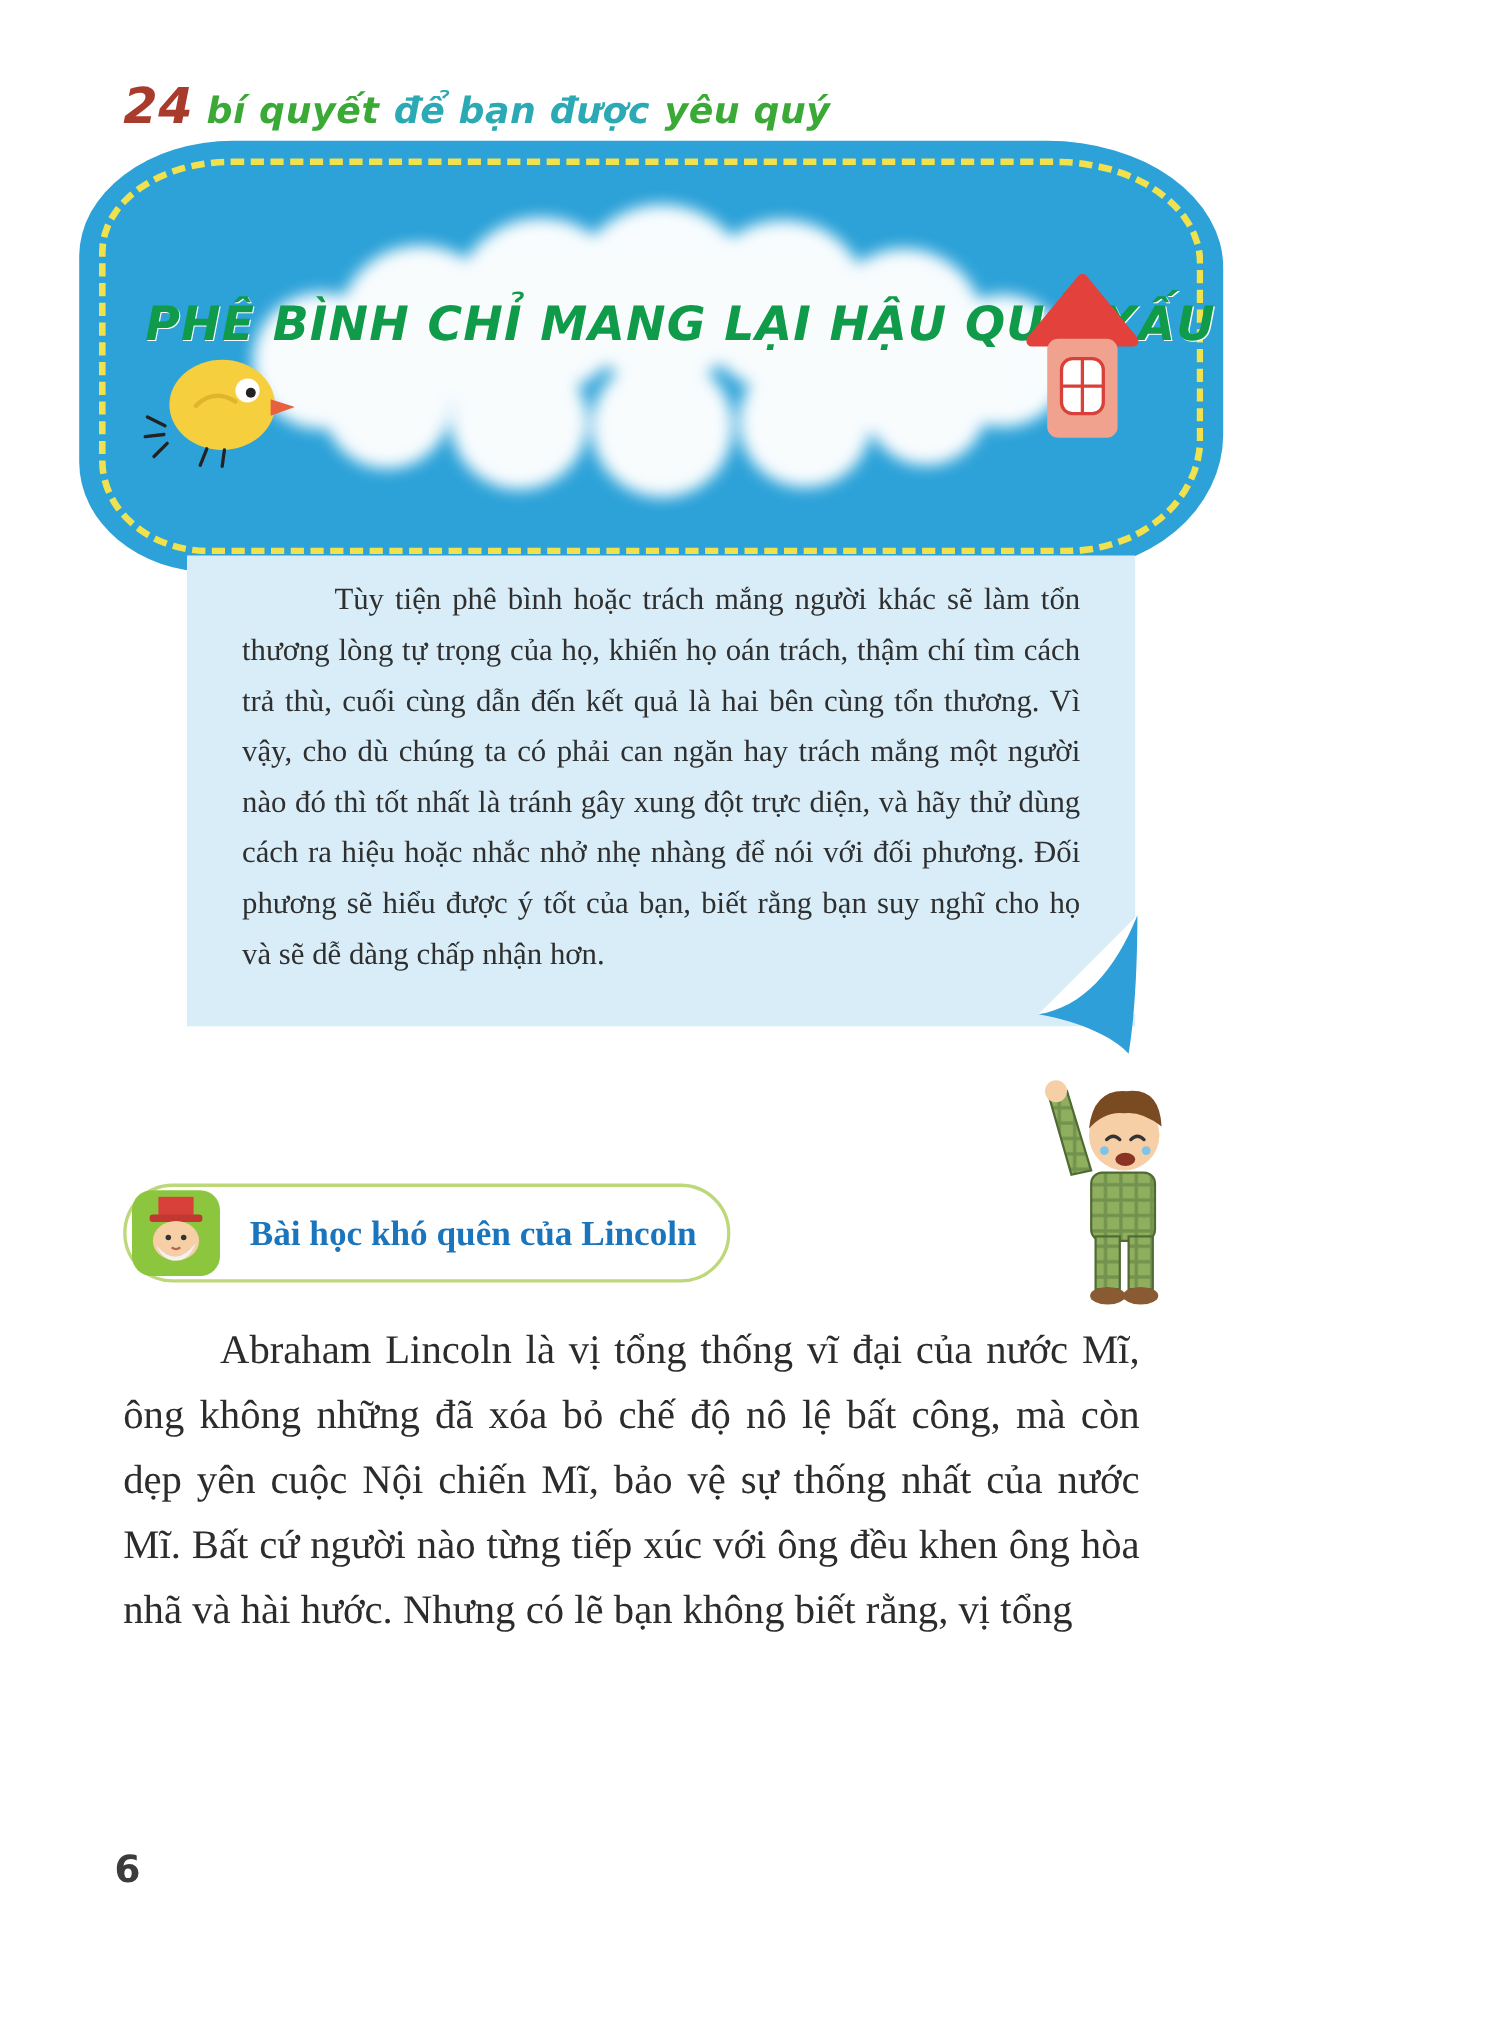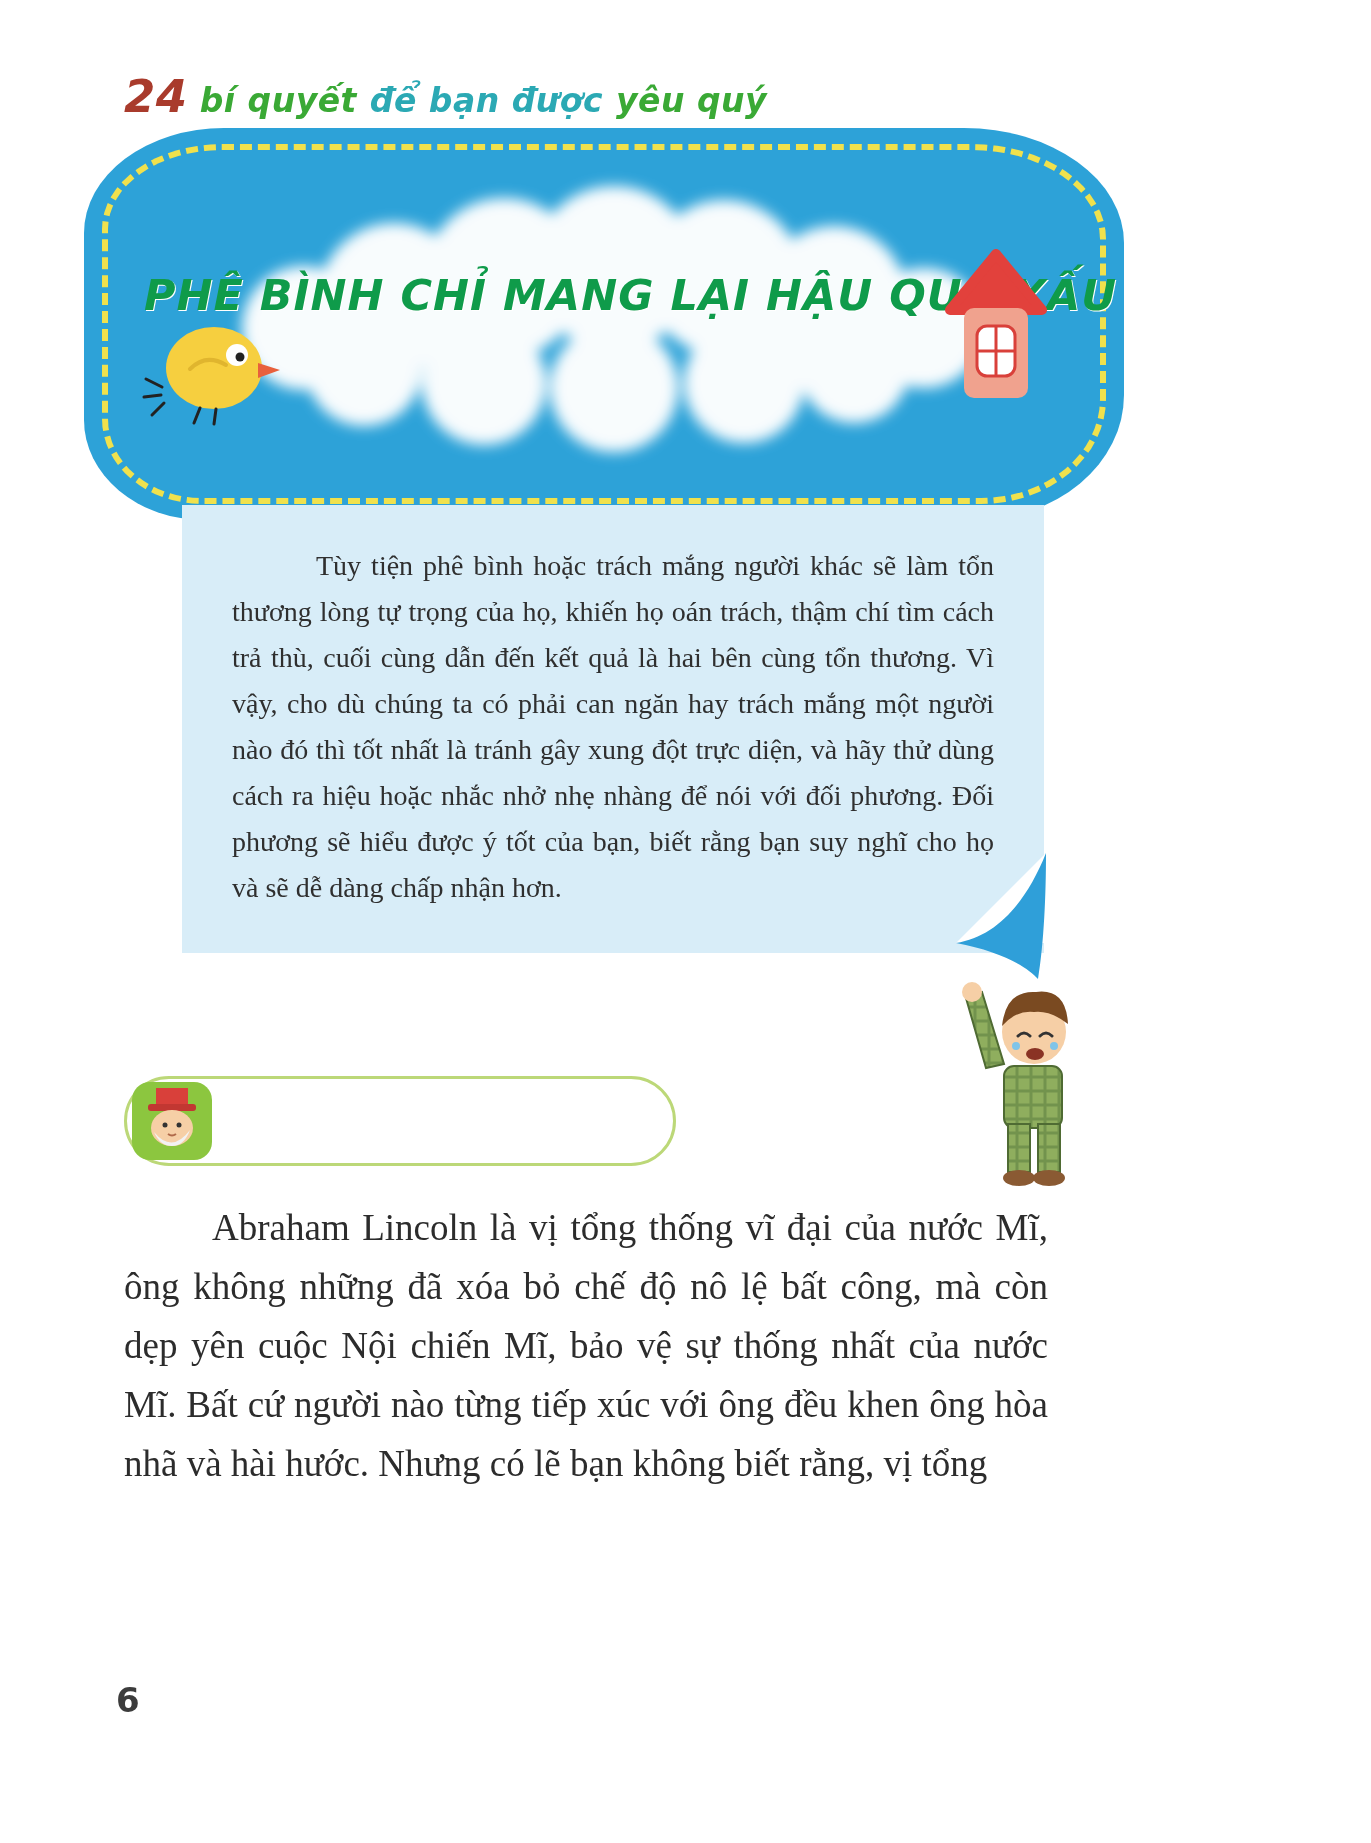--- a/index.html
+++ b/index.html
@@ -1,18 +1,18 @@
 <!DOCTYPE html>
 <html><head>
 <meta charset="utf-8">
 <style>
   html,body { margin:0; padding:0; background:#ffffff; }
   .page {
     position:relative; width:1198px; height:1843px; background:#ffffff;
-    overflow:hidden; font-family:"Liberation Serif", serif;margin-left:12px;
+    overflow:hidden; font-family:"Liberation Serif", serif;
   }
 
   
   .book-header {
     position:absolute; left:112px; top:70px;
     font-family:"DejaVu Sans", sans-serif; font-weight:bold; font-style:italic;
     font-size:33px; letter-spacing:.5px; white-space:nowrap;
   }
   .book-header .num  { font-size:45px; color:#a93b2c; margin-right:12px; }
   .book-header .w1   { color:#3aa935; margin-right:13px; }
@@ -38,21 +38,21 @@
     font-size:43px; letter-spacing:1px; color:#0f9b4a; z-index:4;
     text-shadow:1px 1px 0 #ffffff;
     white-space:nowrap;
   }
   .bird  { position:absolute; left:58px;  top:185px; z-index:5; }
   .house { position:absolute; right:72px; top:118px; z-index:5; }
 
   
   .intro-block {
     position:absolute; left:170px; top:505px; width:862px;
-    background:#d8edf8; padding:38px 50px 42px; box-sizing:border-box;
+    background:#d8edf8; padding:18px 50px 42px; box-sizing:border-box;
     font-size:28px; line-height:46px; text-align:justify; color:#2f2f2f;
     z-index:6;
   }
   .intro-text { text-indent:84px; }
   .page-curl { position:absolute; right:-4px; bottom:-42px; z-index:7; }
 
   
   .boy { position:absolute; left:942px; top:972px; z-index:8; }
 
   
@@ -184,20 +184,21 @@
       <svg width="80" height="78" viewBox="0 0 80 78">
         <rect x="24" y="6" width="32" height="18" fill="#d9403a"></rect>
         <rect x="16" y="22" width="48" height="7" rx="3" fill="#c23732"></rect>
         <ellipse cx="40" cy="46" rx="21" ry="18" fill="#f6cfa6"></ellipse>
         <path d="M22 50 Q40 72 58 48 Q52 64 40 64 Q28 64 22 50 Z" fill="#f2f2f2"></path>
         <circle cx="33" cy="43" r="2.5" fill="#333333"></circle>
         <circle cx="47" cy="43" r="2.5" fill="#333333"></circle>
         <path d="M36 52 Q40 55 44 52" stroke="#b06a4a" stroke-width="2" fill="none"></path>
       </svg>
     </div>
+    <div class="section-title">Bài học khó quên của Lincoln</div>
   </div>
 
   <div class="story">
     <div class="story-text">Abraham Lincoln là vị tổng thống vĩ đại của nước Mĩ, ông không những đã xóa bỏ chế độ nô lệ bất công, mà còn dẹp yên cuộc Nội chiến Mĩ, bảo vệ sự thống nhất của nước Mĩ. Bất cứ người nào từng tiếp xúc với ông đều khen ông hòa nhã và hài hước. Nhưng có lẽ bạn không biết rằng, vị tổng</div>
   </div>
 
   <div class="page-number">6</div>
 
 </div>
 

